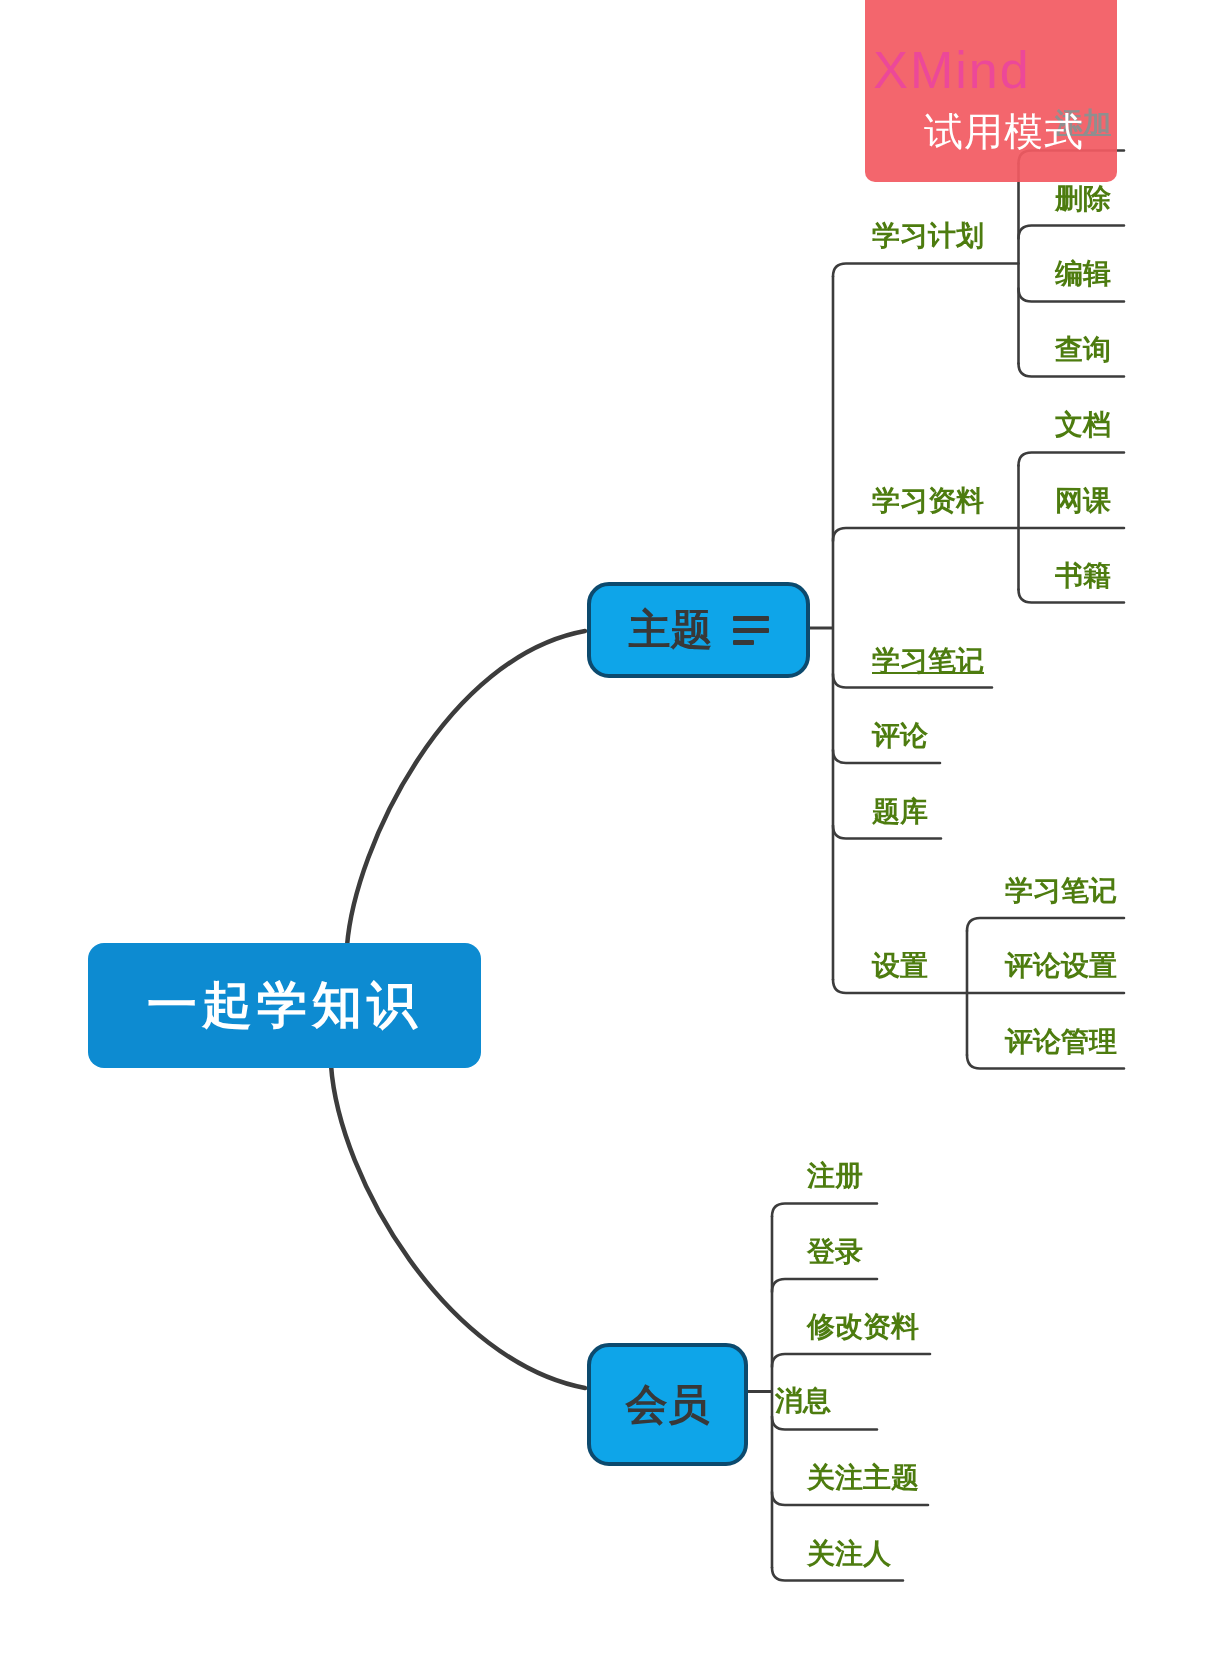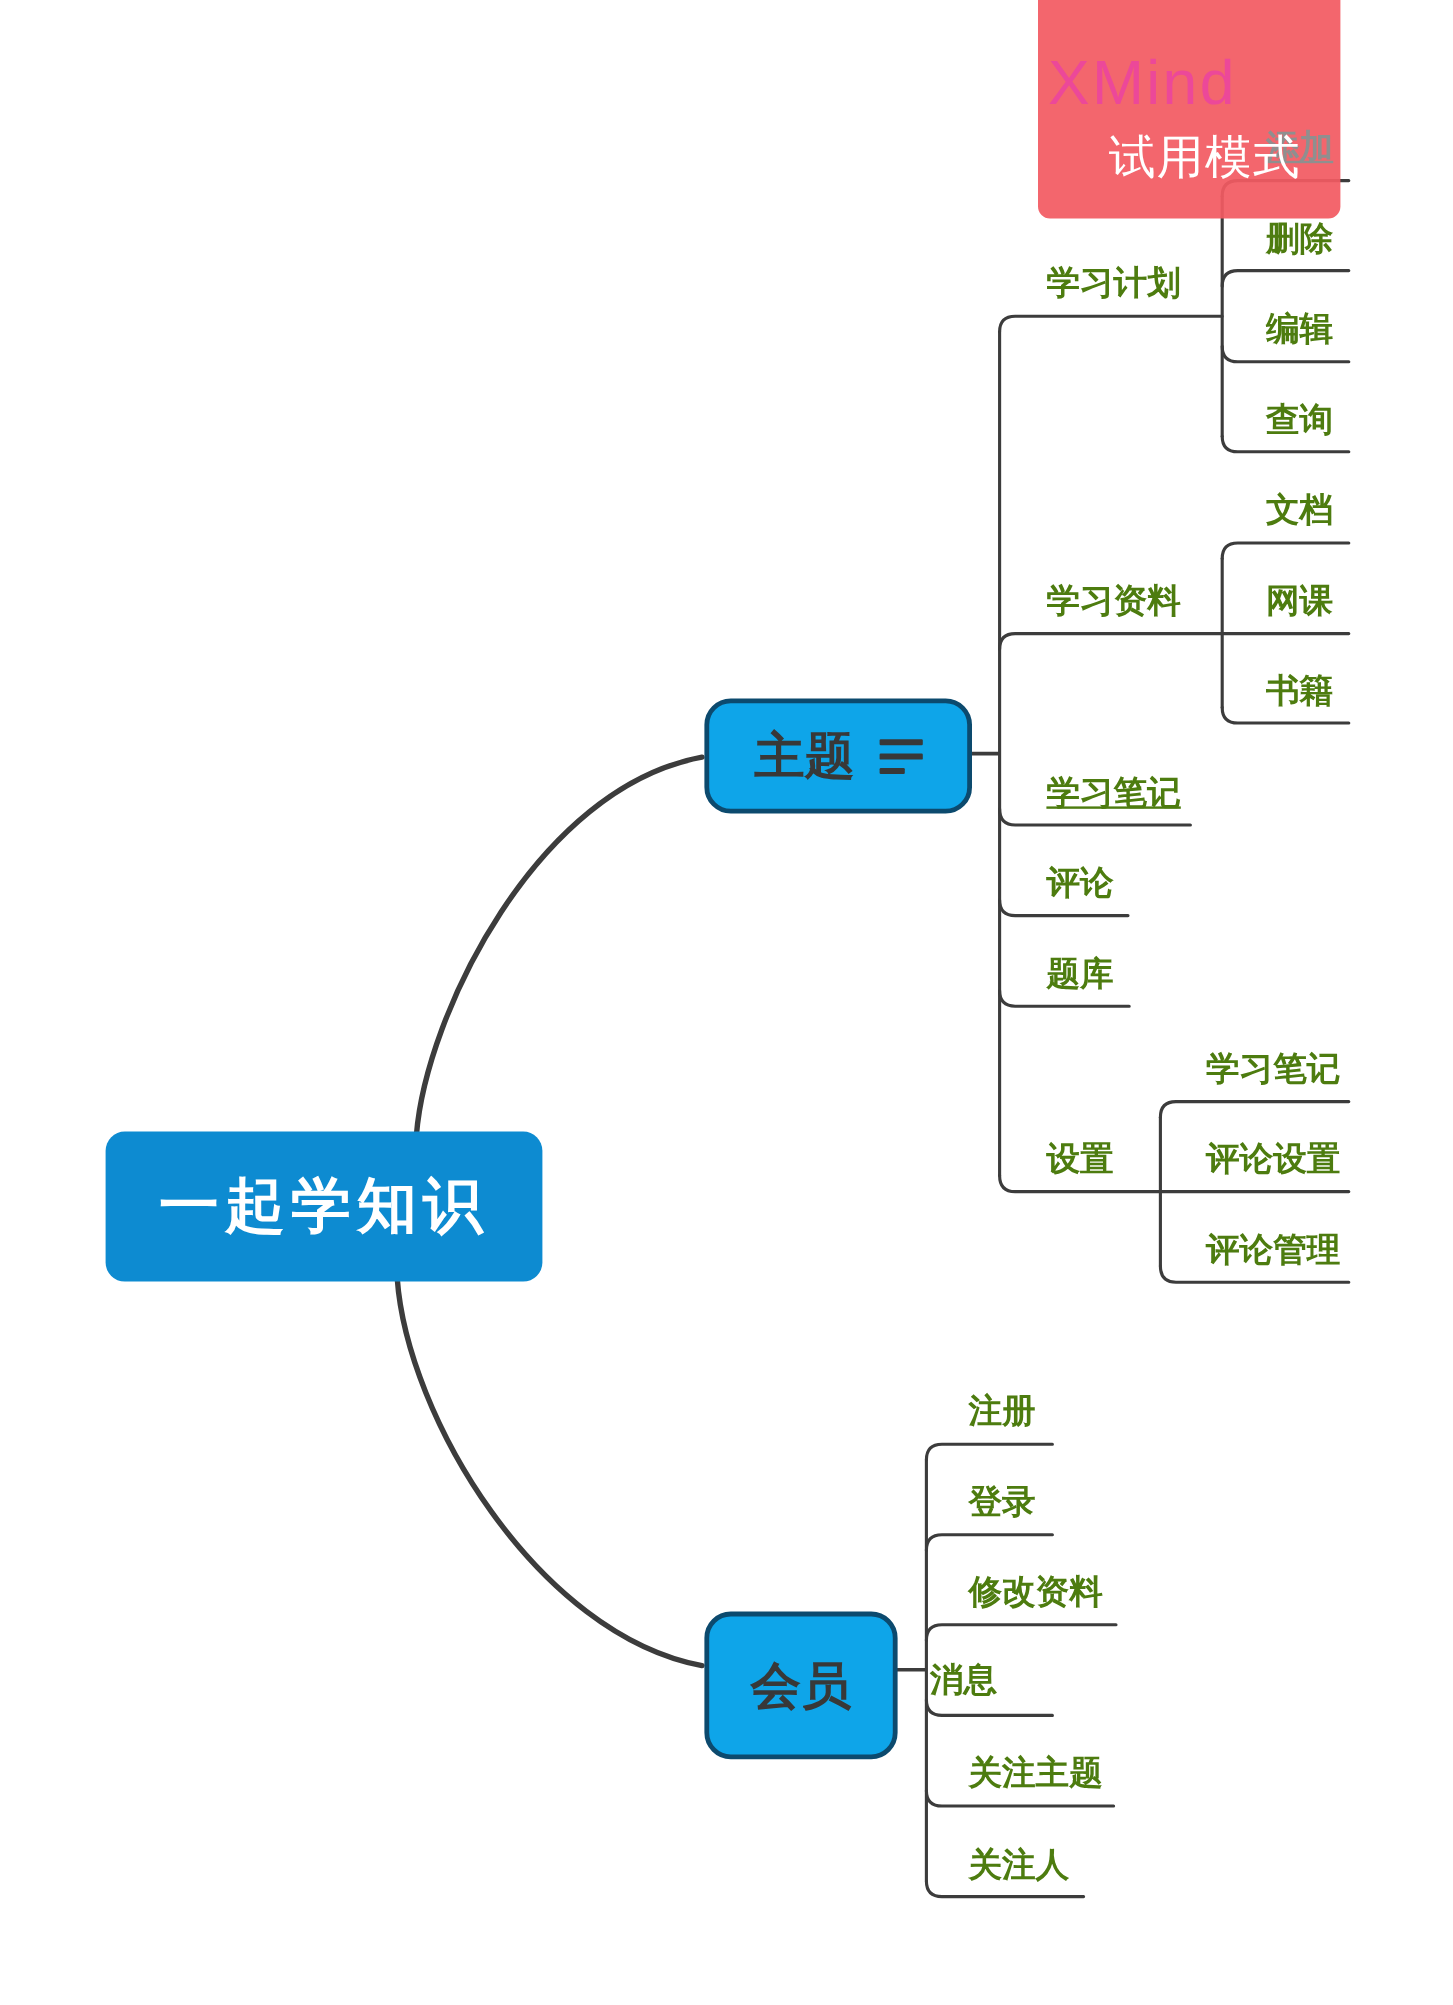--- a/index.html
+++ b/index.html
@@ -13,21 +13,21 @@
   .curve  { stroke-width:4.5px; stroke:#333; stroke-linecap:round; }
   .stub   { stroke-width:3px; }
   .wire   { stroke-width:2.6px; stroke-linecap:round; }
 
   .node {
     position:absolute; z-index:2; box-sizing:border-box;
     display:flex; align-items:center; justify-content:center;
     border-radius:22px; cursor:default;
   }
   .node-root {
-    left:88px; top:943px; width:364px; height:125px;
+    left:88px; top:943px; width:393px; height:125px;
     background:#0d8bd1; border-radius:16px;
   }
   .node-root .t {
     color:#ffffff; font-size:50px; font-weight:700; letter-spacing:5px; white-space:nowrap;
   }
   .node-gray { background:#0ea5e9; border:4px solid #0c4a6e; }
   .node-topic  { left:587px; top:582px;  width:223px; height:96px; gap:20px; }
   .node-member { left:587px; top:1343px; width:161px; height:123px; }
   .node-gray .t { color:#383838; font-size:42px; font-weight:700; white-space:nowrap; }
 

